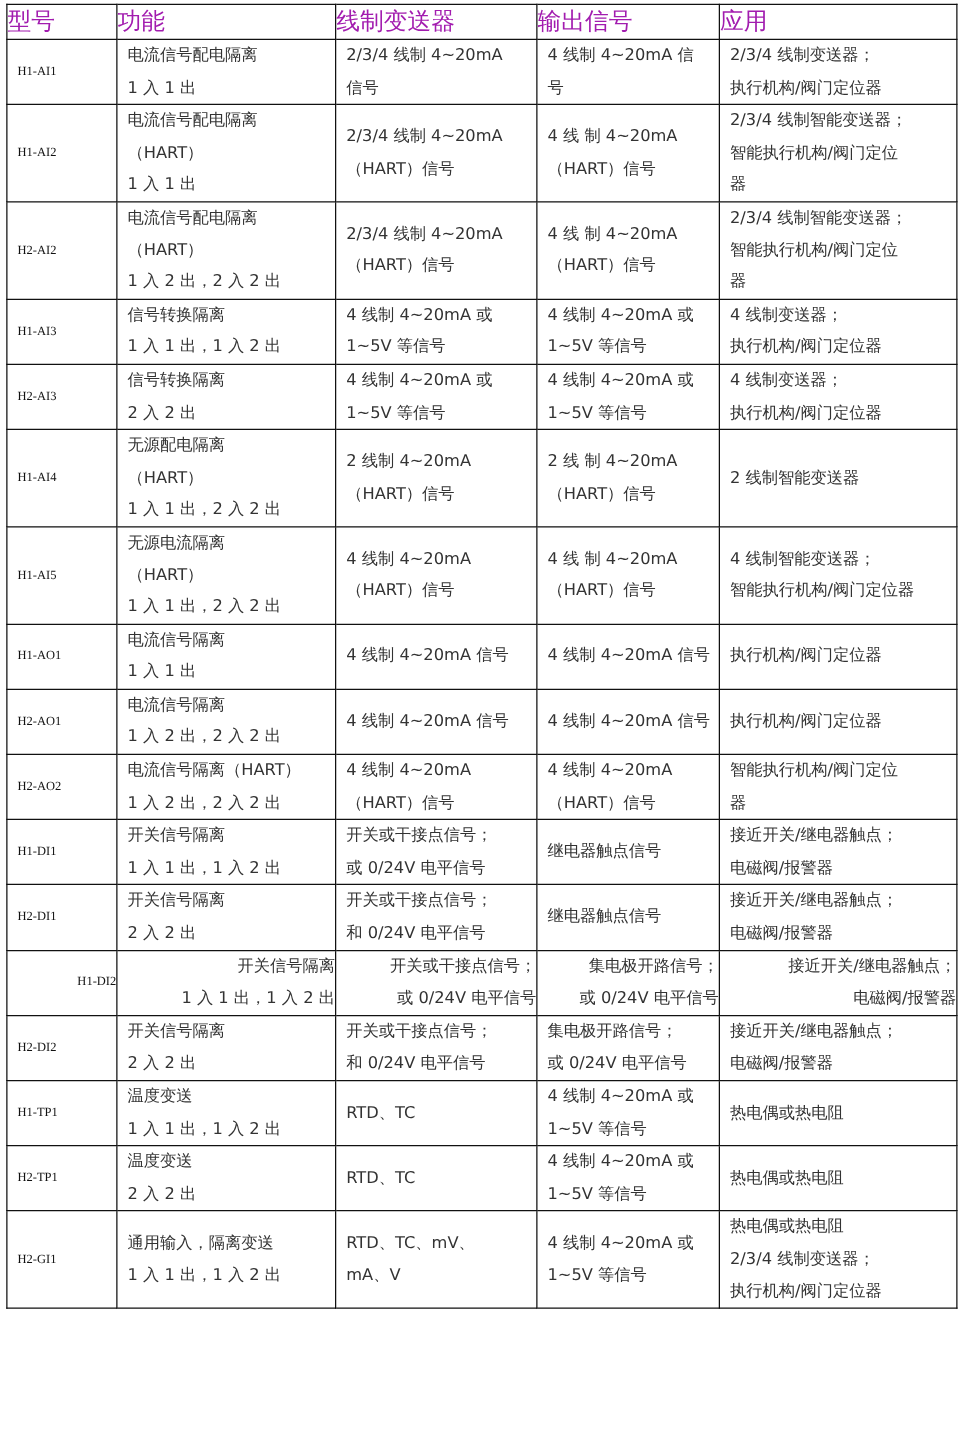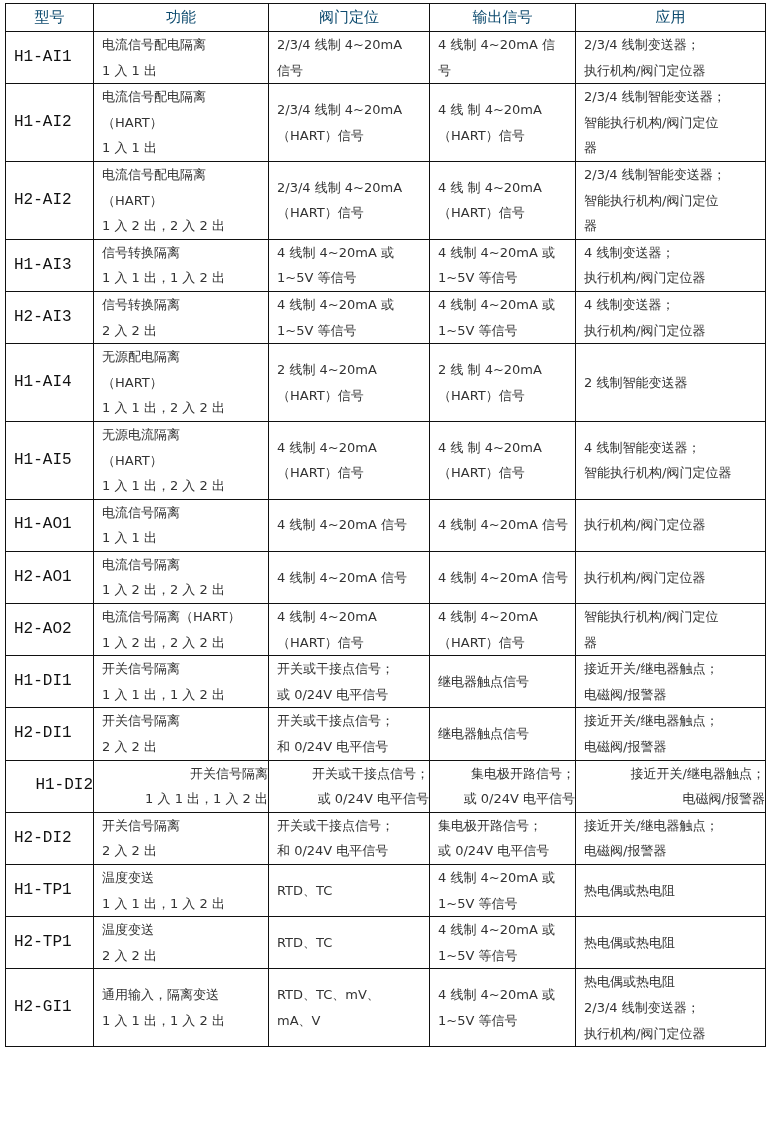--- a/index.html
+++ b/index.html
@@ -7,41 +7,41 @@
          font-family: "DejaVu Sans", "Liberation Sans", sans-serif; color: #1a1a1a; }
   table.spec { position: absolute; left: 5px; top: 3px; width: 760px;
                border-collapse: collapse; table-layout: fixed; }
   table.spec col.c1 { width: 88px; }
   table.spec col.c2 { width: 175px; }
   table.spec col.c3 { width: 161px; }
   table.spec col.c4 { width: 146px; }
   table.spec col.c5 { width: 190px; }
   table.spec th, table.spec td { border: 1.3px solid #111; padding: 0 0 0 8px;
                vertical-align: middle; font-size: 13px; line-height: 25.6px; font-weight: normal; }
-  table.spec th { height: 27px; text-align: center; padding: 0; font-size: 15px; color: #0c4a6e; }
-  table.spec td.model { font-family: Liberation Mono, monospace; font-size: 16px; padding-left: 8px; color: #111; }
+  table.spec th { height: 27px; text-align: left; padding: 0; font-size: 19px; color: #a21caf; }
+  table.spec td.model { font-family: Liberation Serif, serif; font-size: 10px; padding-left: 8px; color: #111; }
   .line { display: block; white-space: nowrap; }
   td .txt { color: #333; }
 </style>
 </head>
 <body>
 
 <table class="spec">
   <colgroup>
       <col class="c1">
       <col class="c2">
       <col class="c3">
       <col class="c4">
       <col class="c5">
     </colgroup>
   <thead>
     <tr>
       <th>型号</th>
       <th>功能</th>
-      <th>阀门定位</th>
+      <th>线制变送器</th>
       <th>输出信号</th>
       <th>应用</th>
     </tr>
   </thead>
   <tbody id="tbody">
       <tr style="height: 51px;">
         <td class="model">H1-AI1</td>
         <td>
           <span class="line txt">电流信号配电隔离</span>
           <span class="line txt">1 入 1 出</span>

